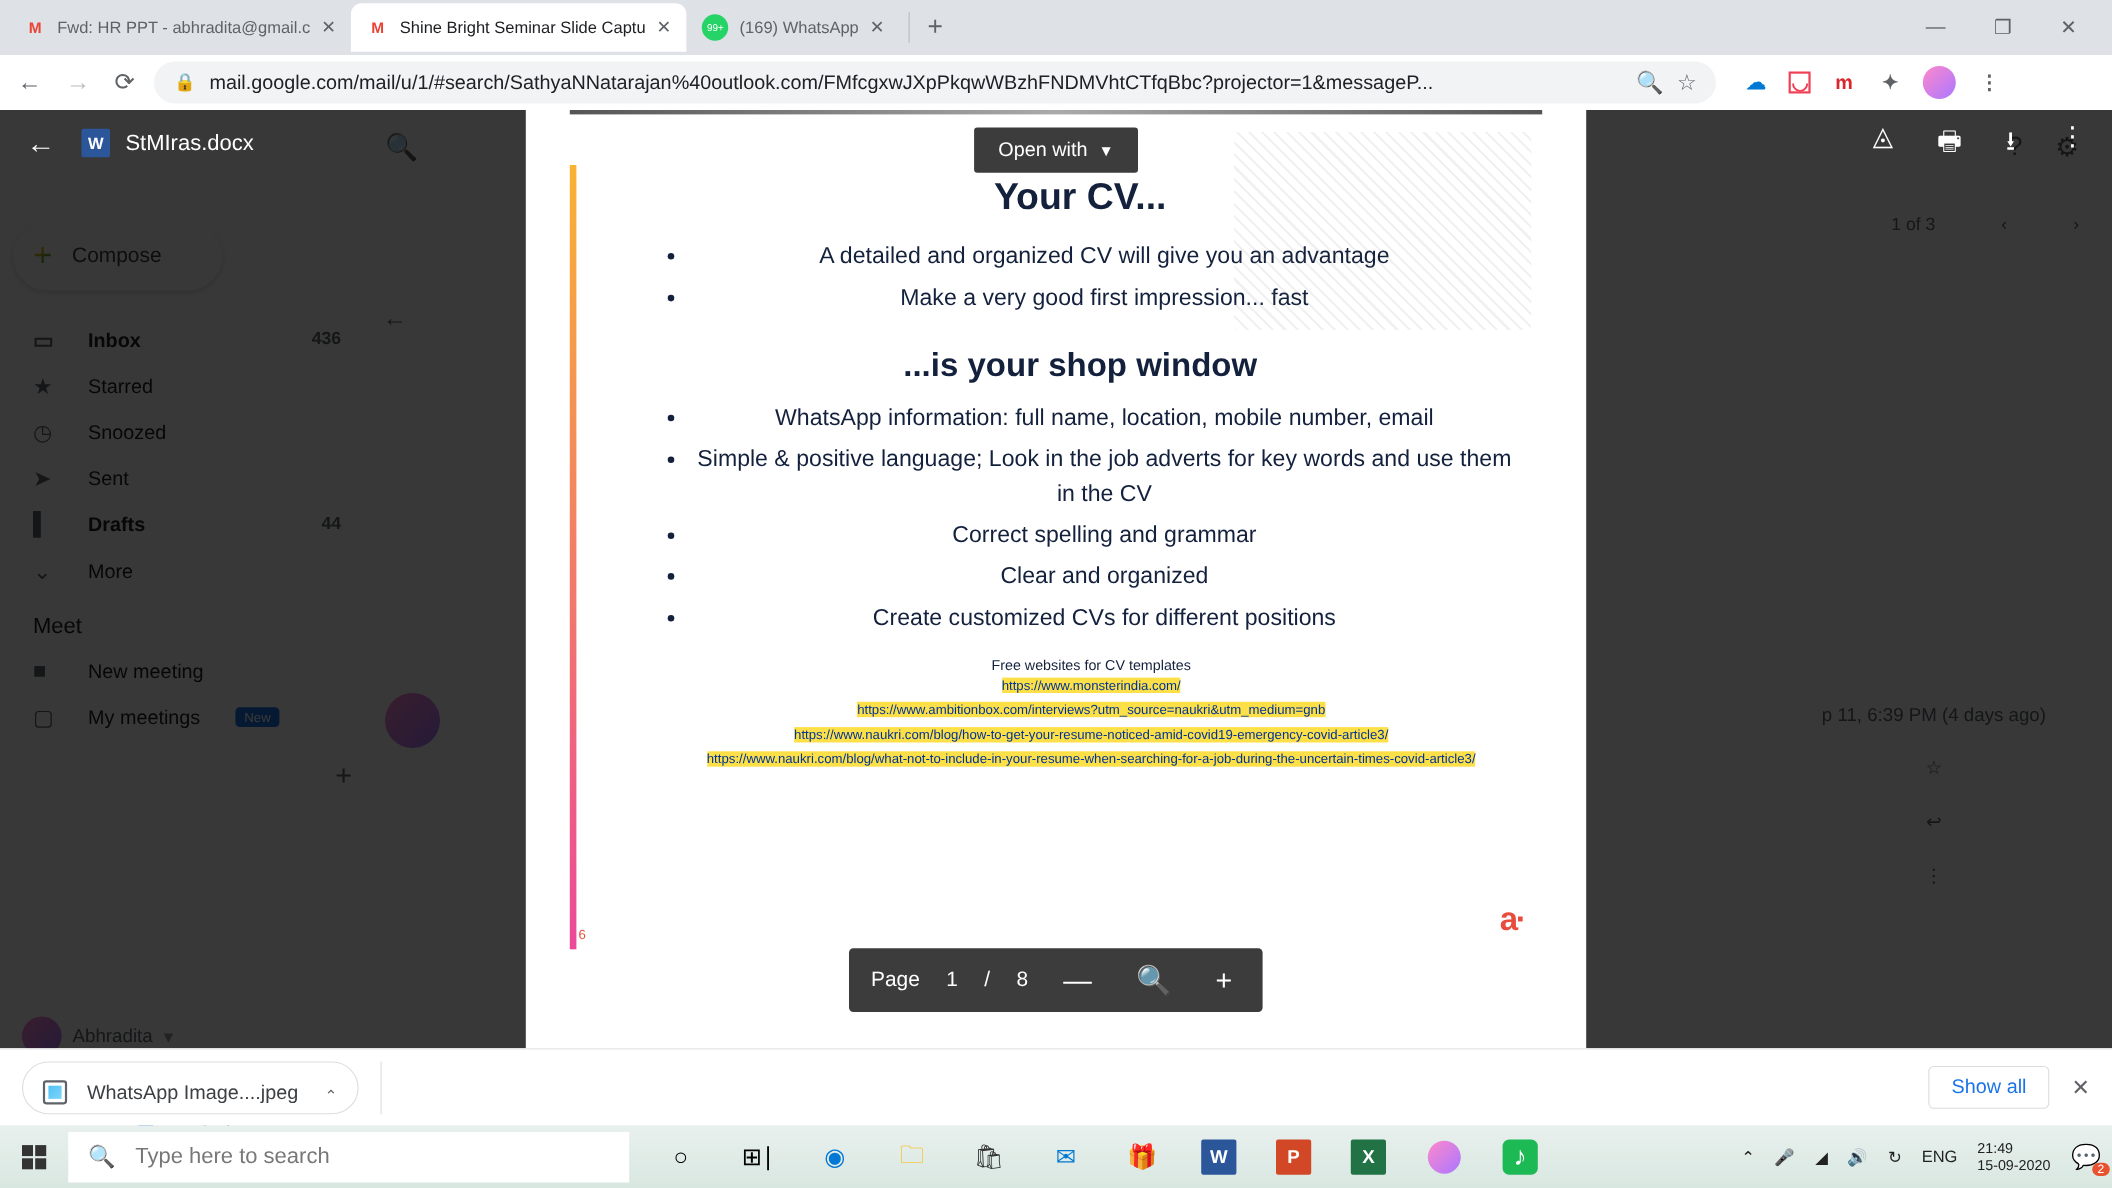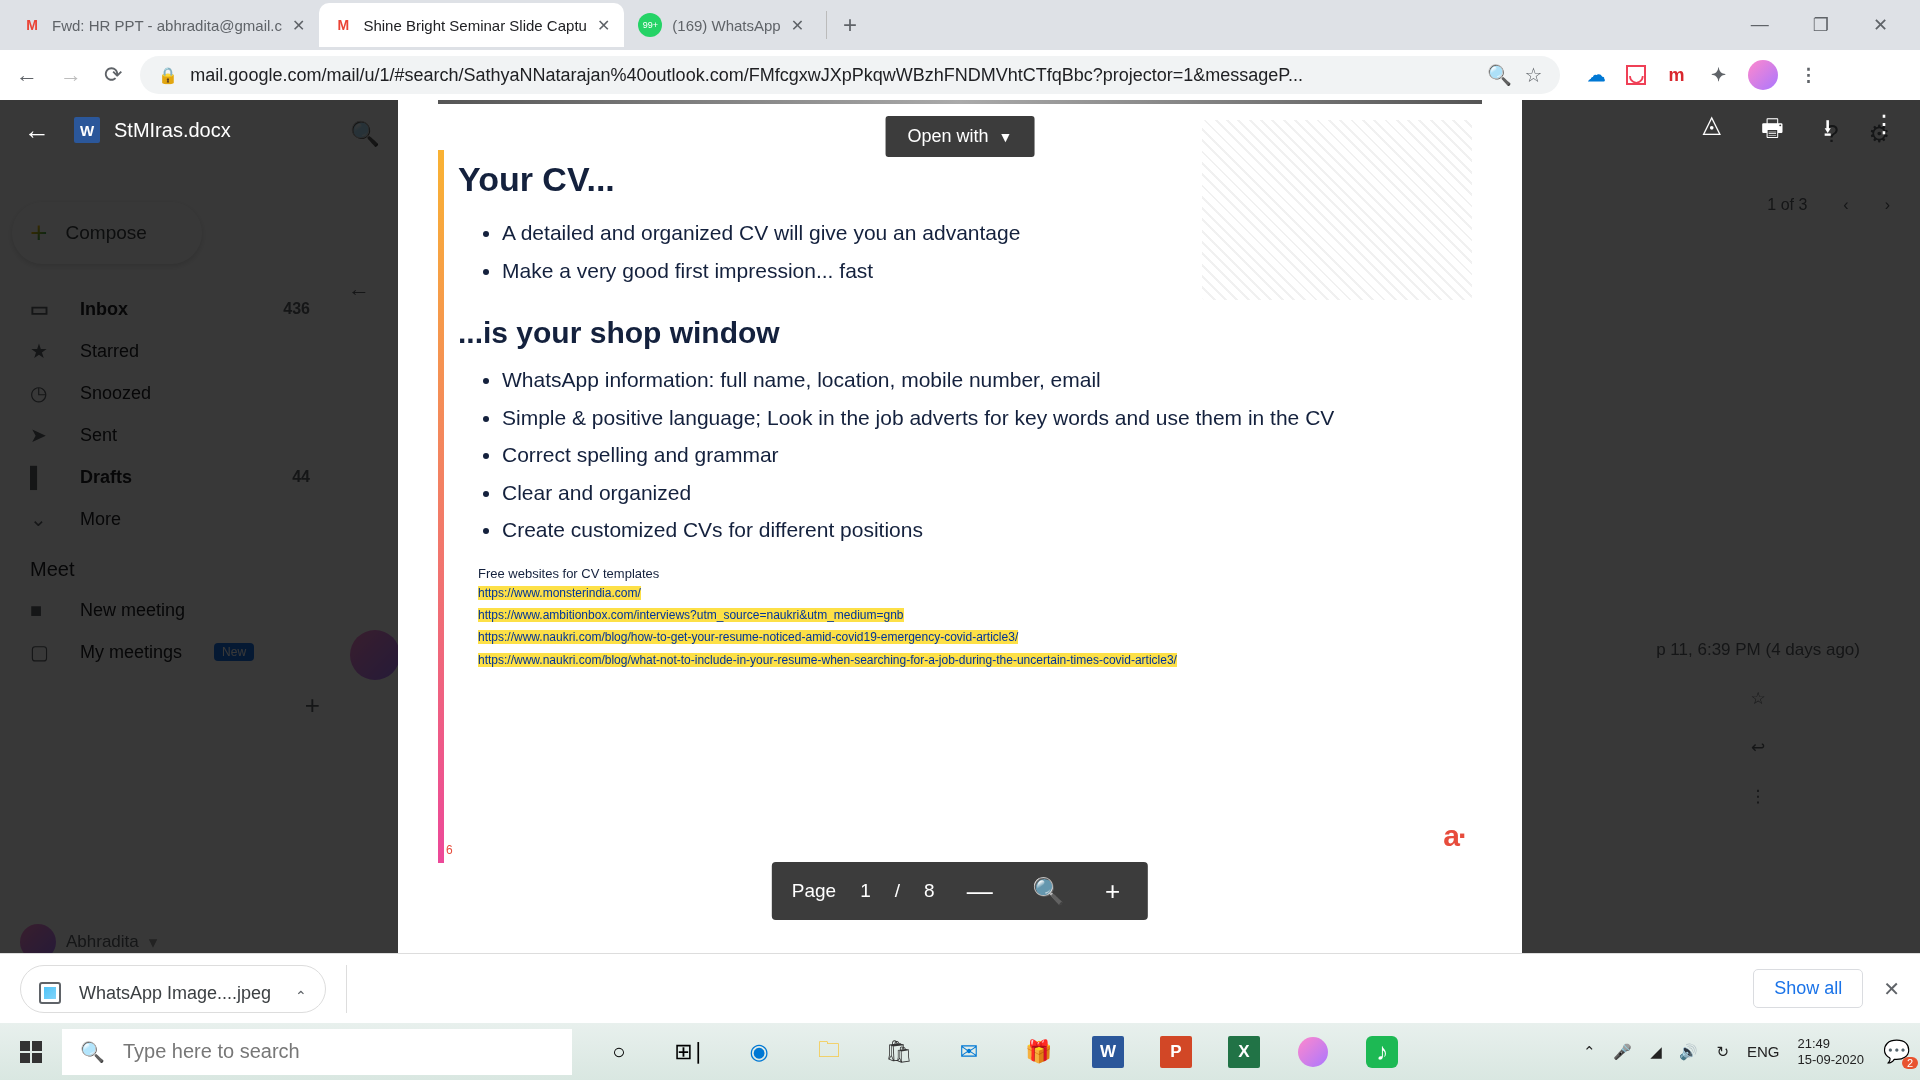--- a/index.html
+++ b/index.html
@@ -39,21 +39,21 @@
 .sb-count { margin-left: auto; font-size: 16px; color: #5f6368; font-weight: 600; }
 .sb-heading { padding: 18px 30px 8px 30px; font-size: 20px; color: #202124; font-weight: 500; }
 .sb-badge { background: #1a73e8; color: #fff; font-size: 12px; padding: 2px 8px; border-radius: 4px; margin-left: 6px; }
 .hangouts-area { position: absolute; bottom: 40px; left: 20px; right: 40px; color: #5f6368; font-size: 17px; }
 .hangouts-user { display: flex; align-items: center; gap: 10px; }
 .hangouts-box { margin-top: 40px; padding-left: 80px; }
 .hangouts-link { color: #1a73e8; cursor: pointer; }
 .plus-contact { position: absolute; right: 20px; top: 510px; font-size: 26px; color: #5f6368; }
 .sidebar-toggle { position: absolute; left: 348px; top: 96px; font-size: 22px; color: #5f6368; }
 
-.gmail-rightbar { position: absolute; right: 30px; top: 96px; display: flex; align-items: center; gap: 36px; color: #5f6368; font-size: 16px; }
+.gmail-rightbar { position: absolute; right: 30px; top: 96px; display: flex; align-items: center; gap: 60px; color: #5f6368; font-size: 16px; }
 .mail-meta { position: absolute; right: 60px; top: 540px; color: #5f6368; display: flex; align-items: center; gap: 28px; font-size: 17px; flex-direction: column; }
 .mail-avatar { position: absolute; left: 350px; top: 530px; width: 50px; height: 50px; border-radius: 50%; background: linear-gradient(135deg,#f8c,#a7f); }
 .gmail-search { position: absolute; left: 350px; top: 20px; font-size: 24px; color: #5f6368; }
 .gmail-topright { position: absolute; right: 30px; top: 20px; display: flex; gap: 30px; font-size: 24px; color: #5f6368; }
 
 .hangouts-tabs { position: absolute; bottom: 0; left: 100px; display: flex; gap: 40px; font-size: 20px; color: #5f6368; }
 
 
 .dark-overlay { position: absolute; top: 100px; left: 0; right: 0; bottom: 127px; background: rgba(0,0,0,0.78); }
 
@@ -62,21 +62,21 @@
 .viewer-back { font-size: 26px; cursor: pointer; margin-right: 24px; }
 .word-icon { width: 26px; height: 26px; background: #2b579a; color: #fff; display: inline-flex; align-items: center; justify-content: center; font-weight: bold; font-size: 15px; border-radius: 2px; margin-right: 14px; }
 .viewer-title { font-size: 20px; font-weight: 500; }
 .viewer-actions { margin-left: auto; display: flex; gap: 40px; font-size: 24px; }
 .viewer-actions span { cursor: pointer; }
 .open-with { position: absolute; top: 116px; left: 50%; transform: translateX(-50%); background: #3c3c3c; color: #fff; padding: 10px 22px; border-radius: 3px; font-size: 18px; display: flex; align-items: center; gap: 10px; cursor: pointer; z-index: 40; }
 .open-with .caret { font-size: 14px; }
 
 
 .doc-container { position: absolute; top: 100px; left: 0; right: 0; bottom: 127px; display: flex; justify-content: center; z-index: 20; pointer-events: none; }
-.doc-page { width: 1124px; background: #fff; position: relative; padding: 40px 60px 60px 30px; pointer-events: auto; }
+.doc-page { width: 964px; background: #fff; position: relative; padding: 40px 60px 60px 74px; pointer-events: auto; text-align: center; }
 .doc-page::before { content: ""; position: absolute; left: 40px; top: 50px; bottom: 90px; width: 6px; background: linear-gradient(180deg, #f9b233 0%, #ec4899 100%); }
 .doc-content { margin-left: 30px; }
 .doc-h1 { font-size: 34px; font-weight: 700; color: #14213d; margin: 20px 0 18px 0; }
 .doc-h2 { font-size: 30px; font-weight: 700; color: #14213d; margin: 30px 0 14px 0; }
 .doc-ul { list-style: disc; padding-left: 44px; }
 .doc-ul li { font-size: 21px; color: #14213d; line-height: 1.5; margin-bottom: 6px; }
 .doc-small { font-size: 13px; color: #14213d; margin-top: 20px; margin-left: 20px; }
 .doc-link { background: #fde047; color: #003399; display: inline; font-size: 12px; line-height: 1.5; }
 .doc-links { margin-left: 20px; line-height: 1.4; }
 .doc-watermark { position: absolute; right: 50px; top: 20px; width: 270px; height: 180px; opacity: 0.12; background: repeating-linear-gradient(45deg,#888 0 2px,transparent 2px 8px); border-radius: 4px; }

